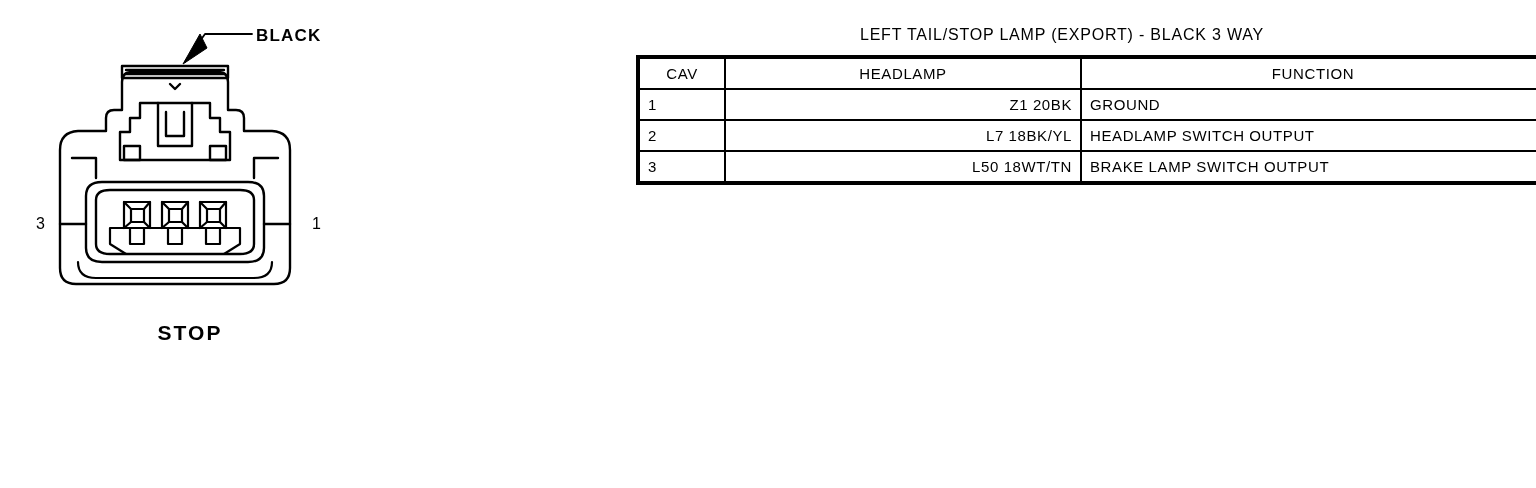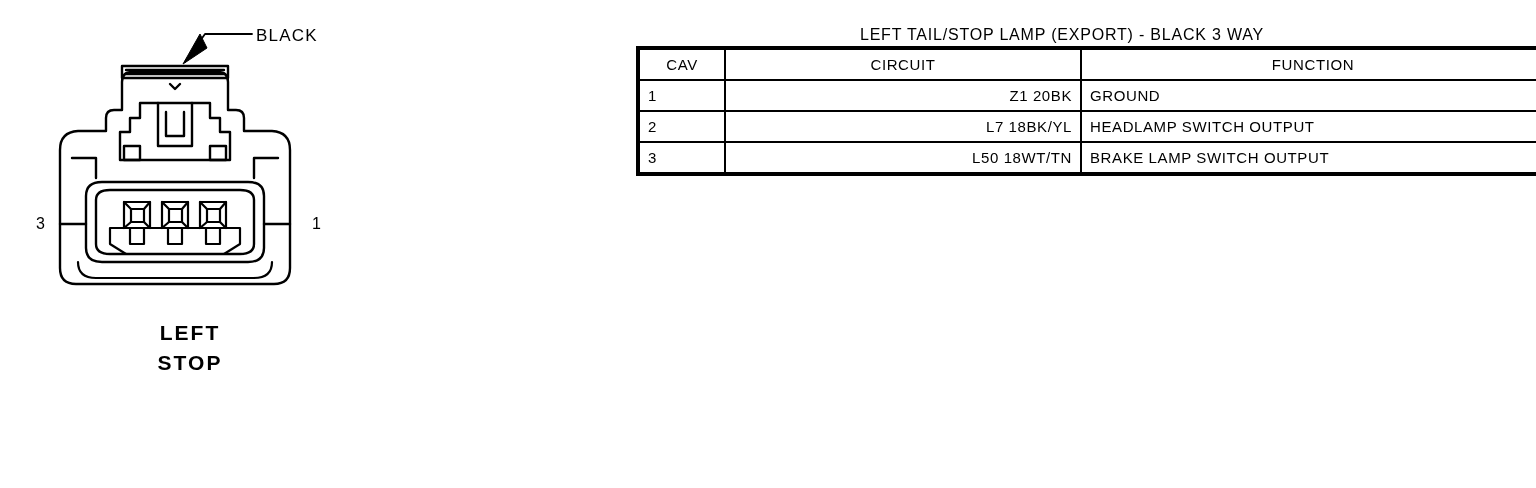--- a/index.html
+++ b/index.html
@@ -28,21 +28,21 @@
     position: absolute;
     left: 0;
     top: 0;
   }
 
   .callout-text {
     position: absolute;
     left: 256px;
     top: 26px;
     font-size: 17px;
-    font-weight: normal;
+    font-weight: bold;
     letter-spacing: 1.2px;
     white-space: nowrap;
   }
 
   .pin-label {
     position: absolute;
     font-size: 16px;
     font-weight: normal;
   }
   #pin-label-left  { left: 36px;  top: 215px; }
@@ -65,21 +65,21 @@
   #pinout-panel {
     position: absolute;
     left: 636px;
     top: 26px;
     width: 852px;
   }
   #table-title {
     text-align: center;
     font-size: 16px;
     letter-spacing: 0.8px;
-    margin-bottom: 2px;
+    margin-bottom: 11px;
     white-space: nowrap;
   }
   #pinout-table {
     border-collapse: collapse;
     width: 852px;
     table-layout: fixed;
     border: 4px solid #000;
   }
   #pinout-table th,
   #pinout-table td {
@@ -228,33 +228,32 @@
       <path d="M 183 64 L 200 34 L 207 48 Z" fill="#000" stroke="#000" stroke-width="1"></path>
     </g>
   </svg>
 
   <div class="callout-text">BLACK</div>
 
   <div class="pin-label" id="pin-label-left">3</div>
   <div class="pin-label" id="pin-label-right">1</div>
 
   <div id="connector-caption">
-    <div>LEFT</div>
     <div>STOP</div>
   </div>
 </div>
 
 <div id="pinout-panel">
   <div id="table-title">LEFT TAIL/STOP LAMP (EXPORT) - BLACK 3 WAY</div>
 
   <table id="pinout-table">
     <thead>
       <tr>
         <th class="col-cav">CAV</th>
-        <th class="col-circuit">CIRCUIT</th>
+        <th class="col-circuit">HEADLAMP</th>
         <th class="col-function">FUNCTION</th>
       </tr>
     </thead>
     <tbody>
       <tr>
         <td class="col-cav">1</td>
         <td class="col-circuit">Z1 20BK</td>
         <td class="col-function">GROUND</td>
       </tr>
       <tr>

